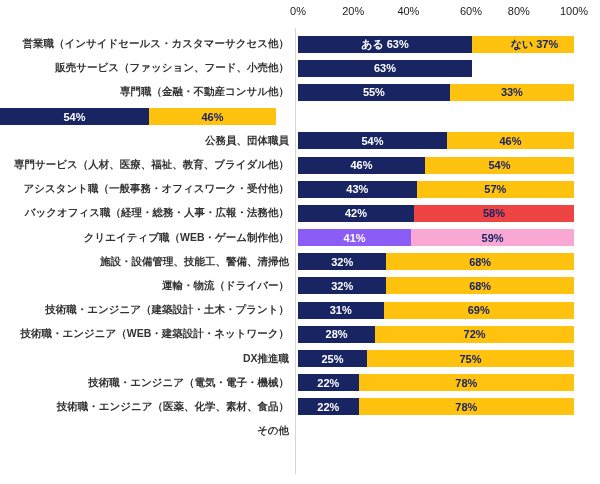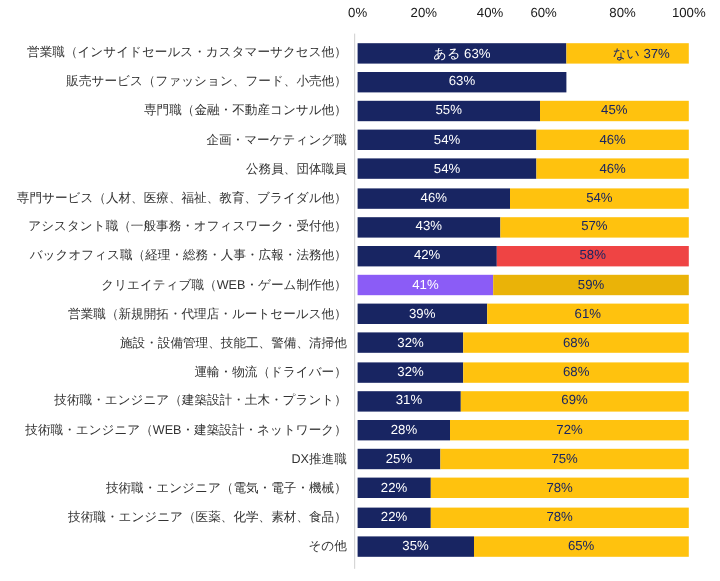--- a/index.html
+++ b/index.html
@@ -10,41 +10,41 @@
   .chart{position:relative;width:600px;height:484px;background:#ffffff;}
   .ticks{position:absolute;left:0;top:0;width:600px;height:22px;}
   .ticks span{
     position:absolute;top:5px;transform:translateX(-50%);
     font-size:11px;color:#1a1a1a;white-space:nowrap;
   }
   .axis-line{
     position:absolute;left:295px;top:28px;width:1px;height:446px;
     background:#d6d6d6;
   }
-  .rows{position:absolute;left:0;top:32px;width:600px;}
+  .rows{position:absolute;left:0;top:32px;width:600px;font-weight:bold;}
   .row{display:flex;align-items:center;height:24.2px;}
   .cat{
     width:298px;box-sizing:border-box;padding-right:9px;
     text-align:right;font-size:10.5px;color:#333333;white-space:nowrap;
   }
   .track{display:flex;height:17px;width:276px;flex:0 0 276px;}
   .seg{
     display:flex;align-items:center;justify-content:center;
     font-size:11px;white-space:nowrap;overflow:hidden;box-sizing:border-box;
   }
 </style>
 </head>
 <body>
 
 <div class="chart">
   <div class="ticks">
       <span style="left: 298px;">0%</span>
       <span style="left: 353.2px;">20%</span>
       <span style="left: 408.4px;">40%</span>
-      <span style="left: 453px;">60%</span>
+      <span style="left: 471px;">60%</span>
       <span style="left: 518.8px;">80%</span>
       <span style="left: 574px;">100%</span>
     </div>
   <div class="axis-line"></div>
   <div class="rows">
       <div class="row">
         <div class="cat">営業職（インサイドセールス・カスタマーサクセス他）</div>
         <div class="track">
           <div class="seg" style="width: 63%; background: rgb(24, 37, 98); color: rgb(255, 255, 255);">
             <span>ある 63%</span>
@@ -62,26 +62,25 @@
           </div>
         </div>
       </div>
       <div class="row">
         <div class="cat">専門職（金融・不動産コンサル他）</div>
         <div class="track">
           <div class="seg" style="width: 55%; background: rgb(24, 37, 98); color: rgb(255, 255, 255);">
             <span>55%</span>
           </div>
           <div class="seg" style="width: 45%; background: rgb(255, 194, 14); color: rgb(24, 37, 98);">
-            <span>45%</span>
-          </div>
-        </div>
-      </div>
-      <div class="row">
-        <div class="cat">企画・マーケティング職</div>
+            <span>33%</span>
+          </div>
+        </div>
+      </div>
+      <div class="row">
         <div class="track">
           <div class="seg" style="width: 54%; background: rgb(24, 37, 98); color: rgb(255, 255, 255);">
             <span>54%</span>
           </div>
           <div class="seg" style="width: 46%; background: rgb(255, 194, 14); color: rgb(24, 37, 98);">
             <span>46%</span>
           </div>
         </div>
       </div>
       <div class="row">
@@ -127,33 +126,22 @@
             <span>58%</span>
           </div>
         </div>
       </div>
       <div class="row">
         <div class="cat">クリエイティブ職（WEB・ゲーム制作他）</div>
         <div class="track">
           <div class="seg" style="width: 41%; background: #8b5cf6; color: rgb(255, 255, 255);">
             <span>41%</span>
           </div>
-          <div class="seg" style="width: 59%; background: #eab308; color: rgb(24, 37, 98);">
+          <div class="seg" style="width: 59%; background: #f9a8d4; color: rgb(24, 37, 98);">
             <span>59%</span>
-          </div>
-        </div>
-      </div>
-      <div class="row">
-        <div class="cat">営業職（新規開拓・代理店・ルートセールス他）</div>
-        <div class="track">
-          <div class="seg" style="width: 39%; background: rgb(24, 37, 98); color: rgb(255, 255, 255);">
-            <span>39%</span>
-          </div>
-          <div class="seg" style="width: 61%; background: rgb(255, 194, 14); color: rgb(24, 37, 98);">
-            <span>61%</span>
           </div>
         </div>
       </div>
       <div class="row">
         <div class="cat">施設・設備管理、技能工、警備、清掃他</div>
         <div class="track">
           <div class="seg" style="width: 32%; background: rgb(24, 37, 98); color: rgb(255, 255, 255);">
             <span>32%</span>
           </div>
           <div class="seg" style="width: 68%; background: rgb(255, 194, 14); color: rgb(24, 37, 98);">
@@ -222,23 +210,15 @@
           <div class="seg" style="width: 22%; background: rgb(24, 37, 98); color: rgb(255, 255, 255);">
             <span>22%</span>
           </div>
           <div class="seg" style="width: 78%; background: rgb(255, 194, 14); color: rgb(24, 37, 98);">
             <span>78%</span>
           </div>
         </div>
       </div>
       <div class="row">
         <div class="cat">その他</div>
-        <div class="track">
-          <div class="seg" style="width: 35%; background: rgb(24, 37, 98); color: rgb(255, 255, 255);">
-            <span>35%</span>
-          </div>
-          <div class="seg" style="width: 65%; background: rgb(255, 194, 14); color: rgb(24, 37, 98);">
-            <span>65%</span>
-          </div>
-        </div>
       </div>
     </div>
 </div>
 
 </body></html>

